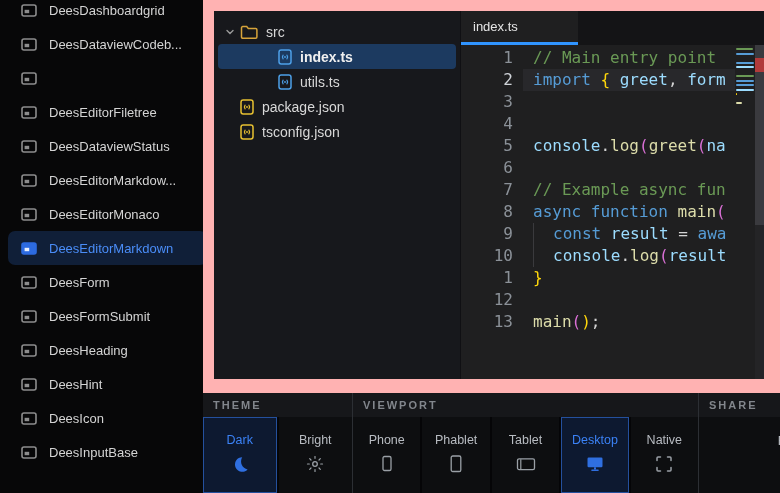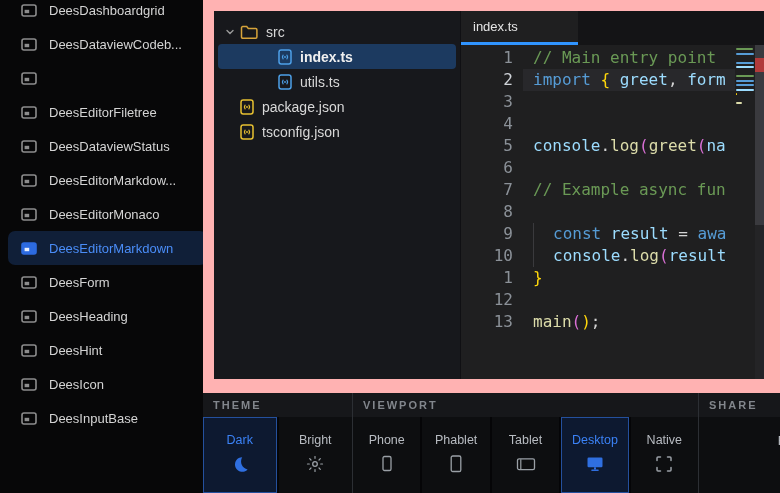--- a/index.html
+++ b/index.html
@@ -153,20 +153,29 @@
         </span>
         <span class="lbl">DeesForm</span>
       </div>
       <div class="side-item">
         <span class="win-ic">
           <svg width="16" height="13" viewBox="0 0 16 13">
             <rect x="1" y="1" width="14" height="11" rx="2" fill="none" stroke="#8d8d8d" stroke-width="1.6"></rect>
             <rect x="3.6" y="5.8" width="4.6" height="3.4" fill="#8d8d8d"></rect>
           </svg>
         </span>
+        <span class="lbl">DeesFormSubmit</span>
+      </div>
+      <div class="side-item">
+        <span class="win-ic">
+          <svg width="16" height="13" viewBox="0 0 16 13">
+            <rect x="1" y="1" width="14" height="11" rx="2" fill="none" stroke="#8d8d8d" stroke-width="1.6"></rect>
+            <rect x="3.6" y="5.8" width="4.6" height="3.4" fill="#8d8d8d"></rect>
+          </svg>
+        </span>
         <span class="lbl">DeesHeading</span>
       </div>
       <div class="side-item">
         <span class="win-ic">
           <svg width="16" height="13" viewBox="0 0 16 13">
             <rect x="1" y="1" width="14" height="11" rx="2" fill="none" stroke="#8d8d8d" stroke-width="1.6"></rect>
             <rect x="3.6" y="5.8" width="4.6" height="3.4" fill="#8d8d8d"></rect>
           </svg>
         </span>
         <span class="lbl">DeesHint</span>
@@ -257,21 +266,21 @@
       </div>
       <div class="editor-body">
         <div class="code-scroll">
             <div class="code-row"><span class="gutter">1</span><span class="codetxt"><span class="tk-cm">// Main entry point</span></span></div>
             <div class="code-row current"><span class="gutter">2</span><span class="codetxt"><span class="tk-kw">import</span><span class="tk-pl"> </span><span class="tk-bg">{</span><span class="tk-id"> greet</span><span class="tk-pl">,</span><span class="tk-id"> form</span></span></div>
             <div class="code-row"><span class="gutter">3</span><span class="codetxt"></span></div>
             <div class="code-row"><span class="gutter">4</span></div>
             <div class="code-row"><span class="gutter">5</span><span class="codetxt"><span class="tk-id">console</span><span class="tk-pl">.</span><span class="tk-fn">log</span><span class="tk-bp">(</span><span class="tk-fn">greet</span><span class="tk-bp">(</span><span class="tk-id">na</span></span></div>
             <div class="code-row"><span class="gutter">6</span><span class="codetxt"></span></div>
             <div class="code-row"><span class="gutter">7</span><span class="codetxt"><span class="tk-cm">// Example async fun</span></span></div>
-            <div class="code-row"><span class="gutter">8</span></div>
+            <div class="code-row"><span class="gutter">8</span><span class="codetxt"><span class="tk-kw">async</span><span class="tk-pl"> </span><span class="tk-kw">function</span><span class="tk-pl"> </span><span class="tk-fn">main</span><span class="tk-bp">(</span></span></div>
             <div class="code-row"><span class="gutter">9</span><span class="codetxt"><span class="indent"></span><span class="tk-kw">const</span><span class="tk-pl"> </span><span class="tk-id">result</span><span class="tk-pl"> = </span><span class="tk-kw">awa</span></span></div>
             <div class="code-row"><span class="gutter">10</span><span class="codetxt"><span class="indent"></span><span class="tk-id">console</span><span class="tk-pl">.</span><span class="tk-fn">log</span><span class="tk-bp">(</span><span class="tk-id">result</span></span></div>
             <div class="code-row"><span class="gutter">1</span><span class="codetxt"><span class="tk-bg">}</span></span></div>
             <div class="code-row"><span class="gutter">12</span><span class="codetxt"></span></div>
             <div class="code-row"><span class="gutter">13</span><span class="codetxt"><span class="tk-fn">main</span><span class="tk-bp">(</span><span class="tk-bg">)</span><span class="tk-pl">;</span></span></div>
           </div>
         <div class="minimap">
             <div class="mm-line" style="width: 17px; background: rgb(106, 153, 85);"></div>
             <div class="mm-line" style="width: 18px; background: rgb(86, 156, 214);"></div>
             <div class="mm-line" style="width: 0px; background: transparent;"></div>

